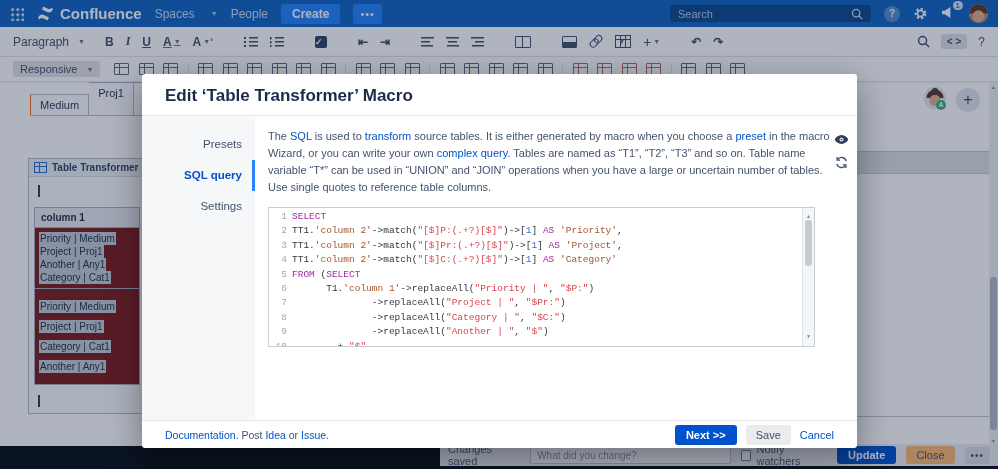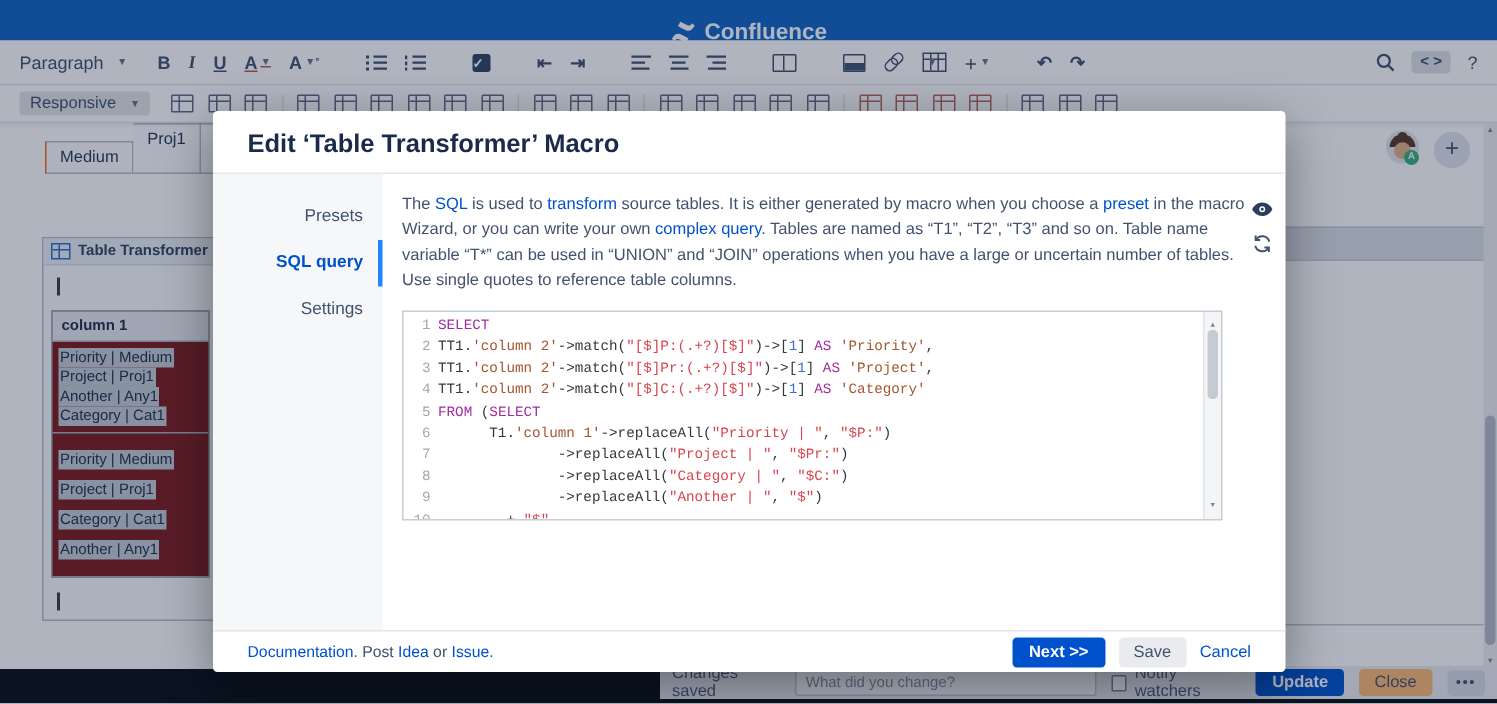--- a/index.html
+++ b/index.html
@@ -1,21 +1,21 @@
 <!DOCTYPE html>
 <html><head>
 <meta charset="utf-8">
 <style>
   html,body{margin:0;padding:0;width:998px;height:469px;overflow:hidden;background:#fff;
     font-family:"Liberation Sans",sans-serif;-webkit-font-smoothing:antialiased;}
   #stage{position:relative;width:998px;height:469px;overflow:hidden;}
 
   
   .nav{position:absolute;top:0;left:0;right:0;height:27px;background:#1464c4;display:flex;
-    align-items:center;padding:0 10px;gap:13px;color:#fff;z-index:1;flex-direction:column;}
+    align-items:center;padding:0 10px;gap:13px;color:#fff;z-index:1;}
   .gridicon{width:14px;height:14px;background:radial-gradient(circle,rgba(255,255,255,.85) 1.3px,transparent 1.5px);
     background-size:5.2px 5.2px;background-position:0 0;}
   .logo{display:flex;align-items:center;gap:6px;font-size:15px;font-weight:bold;color:#fff;}
   .navitem{font-size:12px;color:#cdddf3;display:flex;align-items:center;gap:16px;}
   .chevn{font-size:7px;color:#a9c3e8;}
   .createbtn{background:#2684ff;color:#fff;font-size:12px;font-weight:bold;padding:3px 11px;border-radius:3px;}
   .morebtn{background:#2684ff;color:#fff;font-size:11px;padding:4px 7px;border-radius:3px;letter-spacing:1px;}
   .navsearch{margin-left:auto;width:185px;height:17px;background:#10498f;border-radius:3px;display:flex;
     align-items:center;padding:0 8px;font-size:11px;color:#b8cbe8;}
   .navsearch svg{margin-left:auto;}
@@ -157,20 +157,27 @@
     </span>
     <span class="navitem">
         <span>Spaces</span>
         <span class="chevn">▼</span>
       </span>
     <span class="navitem">
         <span>People</span>
       </span>
     <span class="createbtn">Create</span>
     <span class="morebtn">•••</span>
+    <span class="navsearch">
+      <span>Search</span>
+      <svg width="12" height="12" viewBox="0 0 14 14">
+          <circle cx="6" cy="6" r="4.3" fill="none" stroke="#cdddf3" stroke-width="1.5"></circle>
+          <line x1="9.4" y1="9.4" x2="13" y2="13" stroke="#cdddf3" stroke-width="1.5"></line>
+        </svg>
+    </span>
     <span class="helpcirc">?</span>
     <svg width="15" height="15" viewBox="0 0 16 16">
         <circle cx="8" cy="8" r="5" fill="none" stroke="#fff" stroke-width="2.4" stroke-dasharray="2.4 2.2"></circle>
         <circle cx="8" cy="8" r="3.2" fill="none" stroke="#fff" stroke-width="1.5"></circle>
       </svg>
     <span class="megwrap">
       <svg width="15" height="13" viewBox="0 0 16 14">
           <path d="M1 5h3l6-4v12L4 9H1z" fill="#fff"></path>
         </svg>
       <span class="navbadge">1</span>

